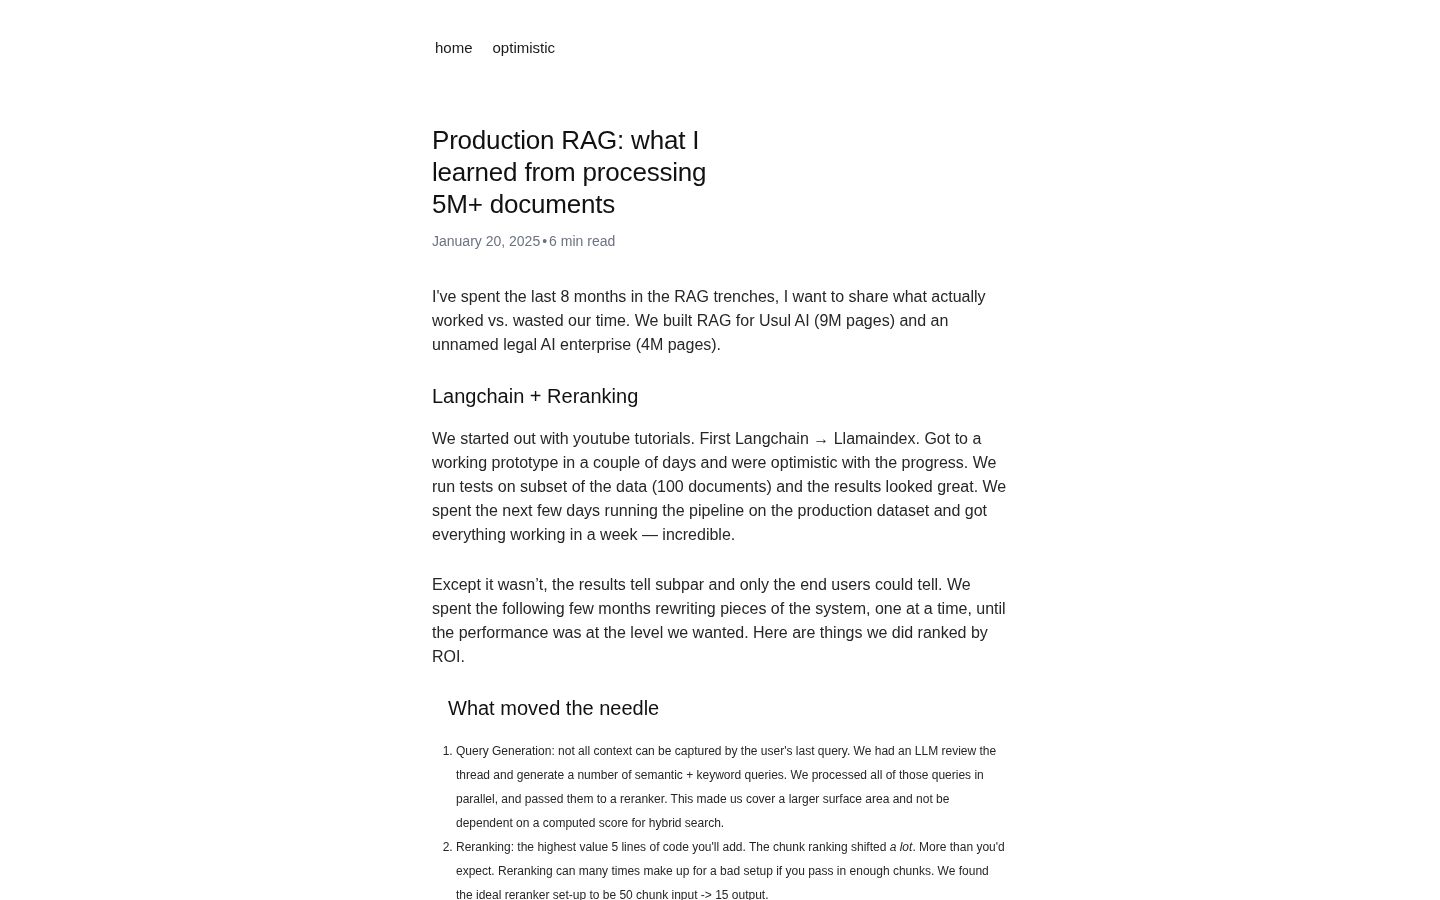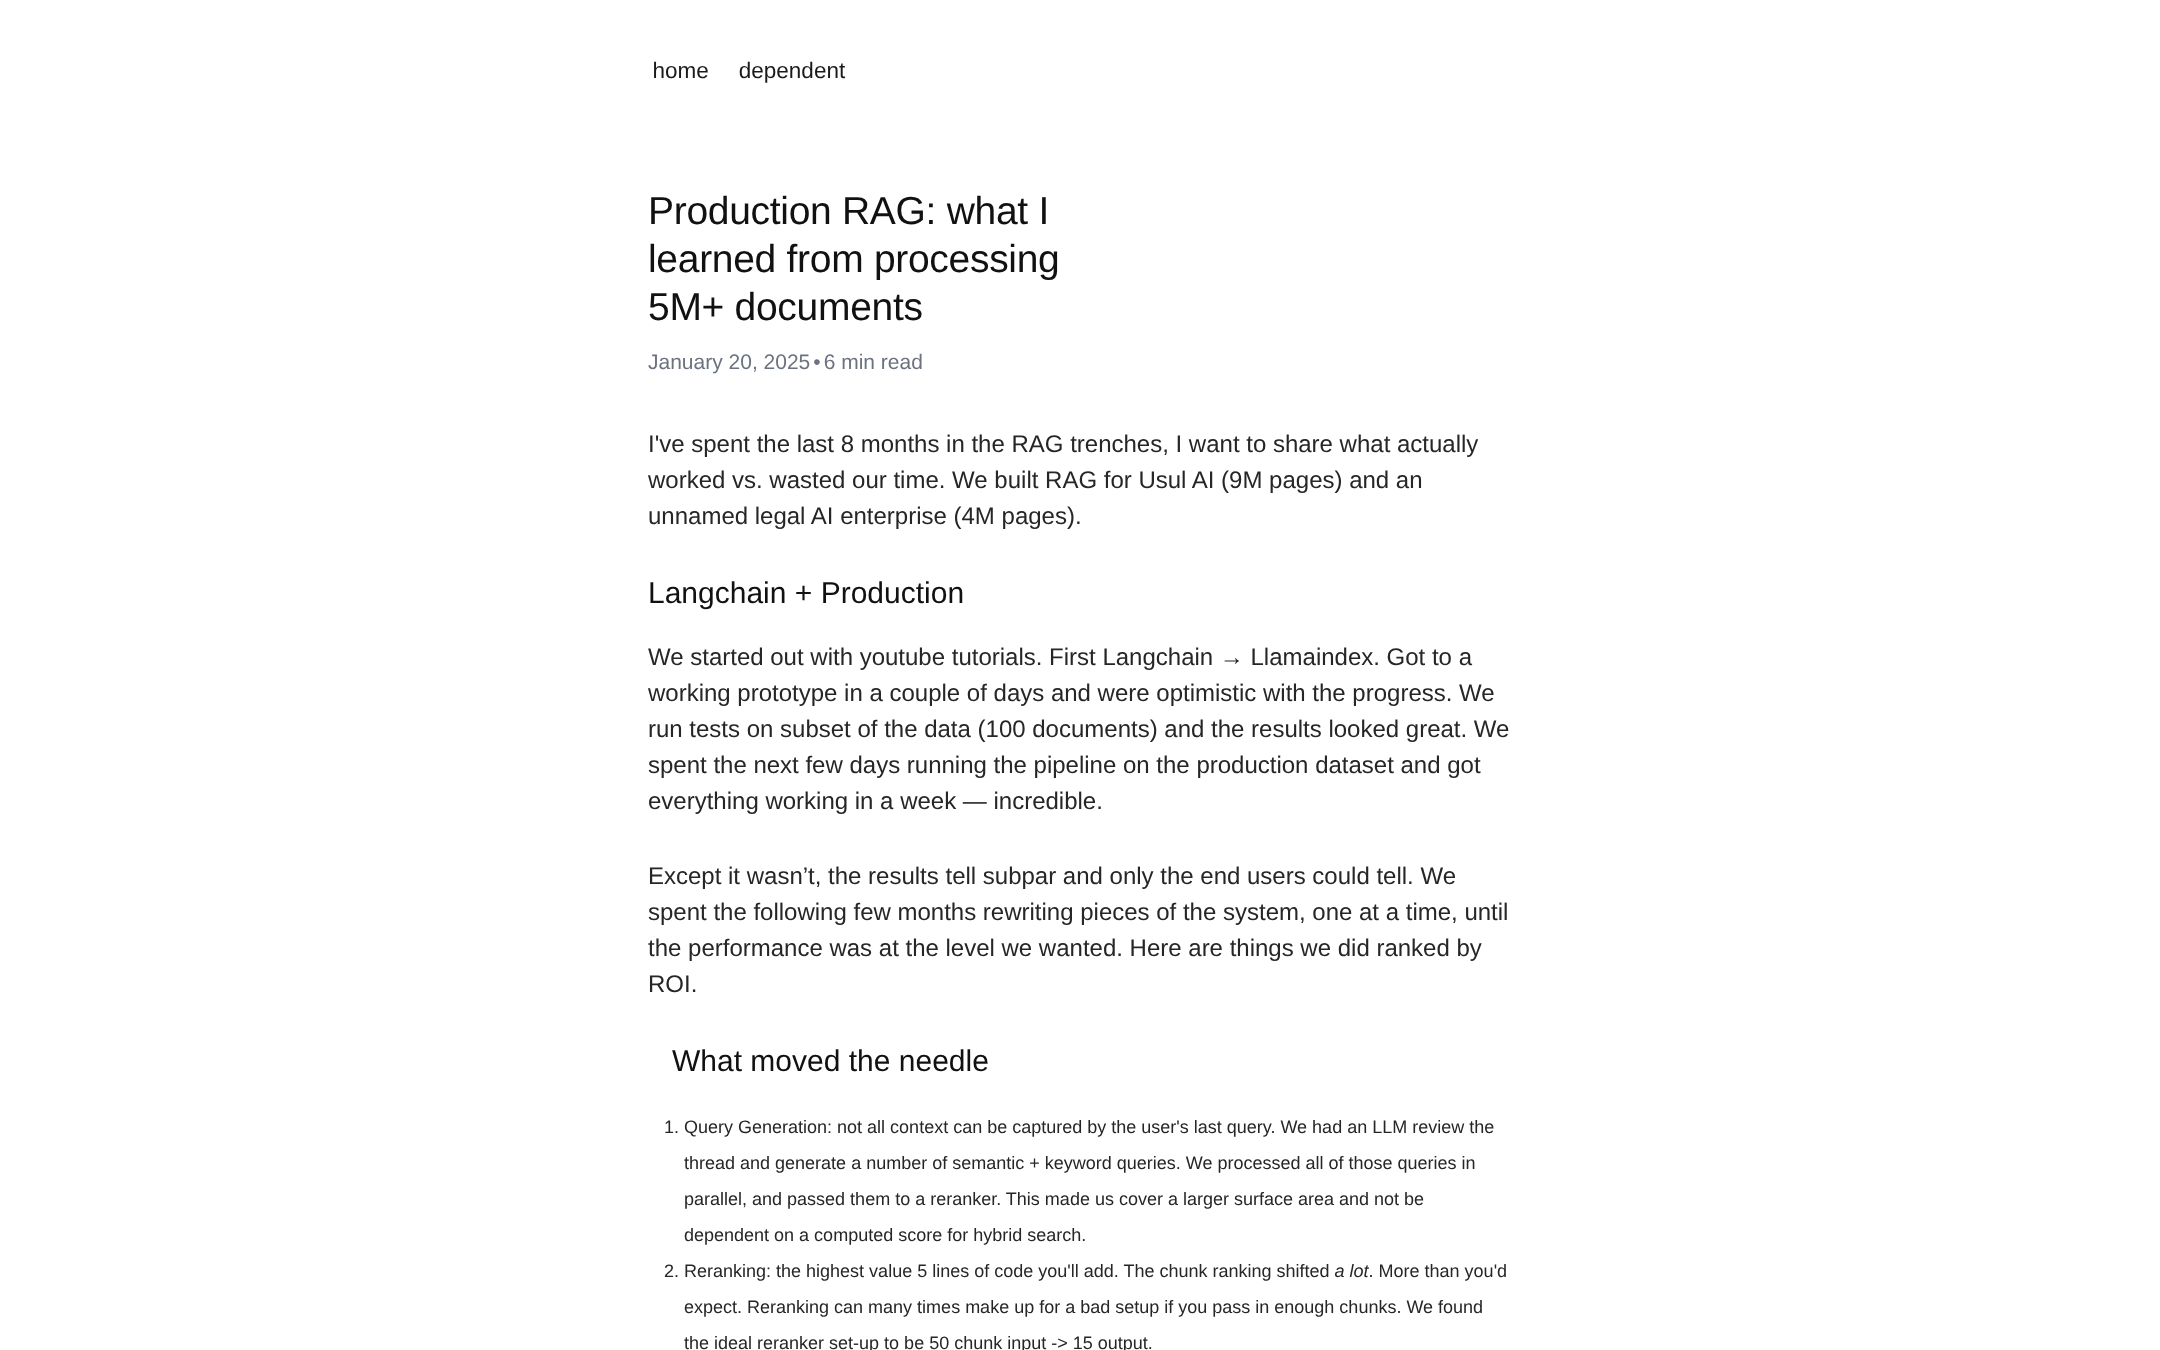--- a/index.html
+++ b/index.html
@@ -107,35 +107,35 @@
   em { font-style: italic; }
 </style>
 </head>
 <body>
 
 <div class="page">
   <div class="content-col">
 
     <nav class="site-nav">
       <a class="nav-link" href="#">home</a>
-      <a class="nav-link" href="#">dependent</a>
+      <a class="nav-link" href="#">optimistic</a>
     </nav>
 
     <header class="article-header">
       <h1 class="article-title"><span>Production RAG: what I learned</span> <span>from processing 5M+ documents</span></h1>
       <div class="article-meta">
         <span>January 20, 2025</span><span class="meta-sep">•</span><span>6 min read</span>
       </div>
     </header>
 
     <article class="article-body">
 
       <p class="para">I've spent the last 8 months in the RAG trenches, I want to share what actually worked vs. wasted our time. We built RAG for Usul AI (9M pages) and an unnamed legal AI enterprise (4M pages).</p>
 
-      <h2 class="section-heading">Langchain + Production</h2>
+      <h2 class="section-heading">Langchain + Reranking</h2>
       <p class="para">We started out with youtube tutorials. First Langchain → Llamaindex. Got to a working prototype in a couple of days and were optimistic with the progress. We run tests on subset of the data (100 documents) and the results looked great. We spent the next few days running the pipeline on the production dataset and got everything working in a week — incredible.</p>
       <p class="para">Except it wasn’t, the results tell subpar and only the end users could tell. We spent the following few months rewriting pieces of the system, one at a time, until the performance was at the level we wanted. Here are things we did ranked by ROI.</p>
 
       <h2 class="section-heading tight">What moved the needle</h2>
       <ol class="ranked-list">
         <li><span>Query Generation: not all context can be captured by the user's last query. We had an LLM review the thread and generate a number of semantic + keyword queries. We processed all of those queries in parallel, and passed them to a reranker. This made us cover a larger surface area and not be dependent on a computed score for hybrid search.</span></li>
         <li><span>Reranking: the highest value 5 lines of code you'll add. The chunk ranking shifted </span><em>a lot</em><span>. More than you'd expect. Reranking can many times make up for a bad setup if you pass in enough chunks. We found the ideal reranker set-up to be 50 chunk input -&gt; 15 output.</span></li>
       </ol>
 
     </article>

